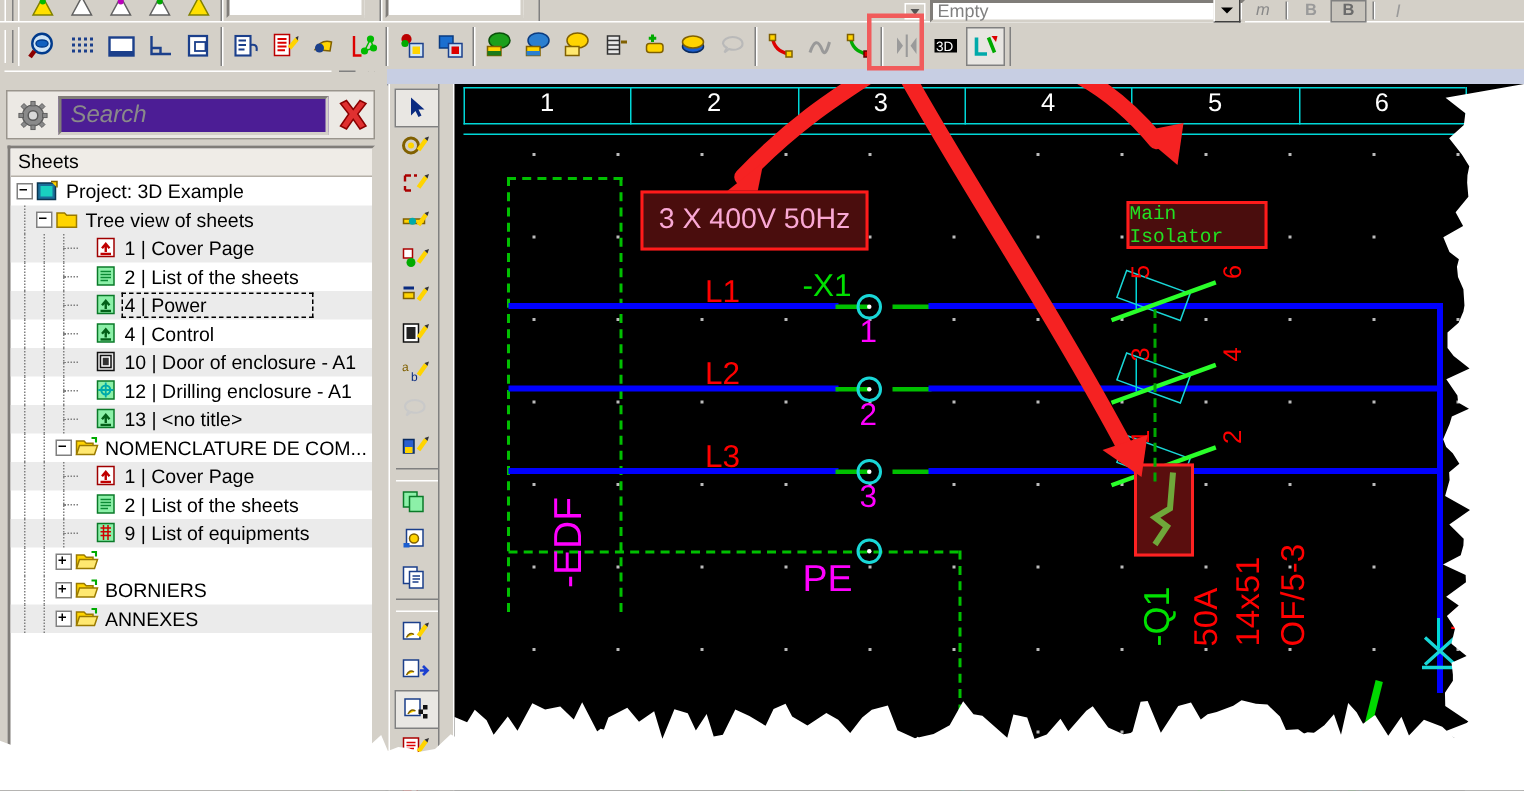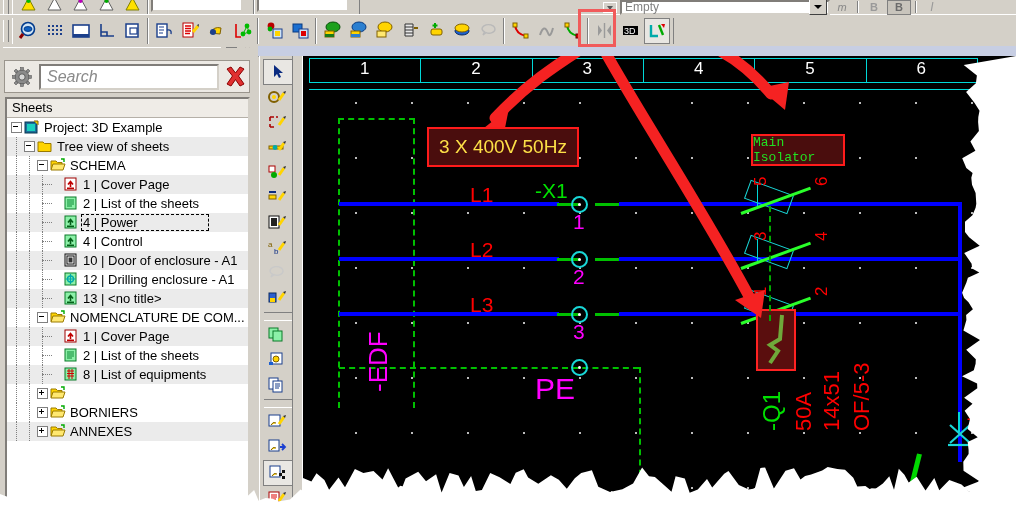--- a/index.html
+++ b/index.html
@@ -27,21 +27,21 @@
          box-sizing:border-box;}
   .combo .txt{flex:1;padding-left:3px;color:#808080;font-size:12px;white-space:nowrap;overflow:hidden;}
   .combo .arrow{width:16px;height:14px;background:#d4d0c8;border:1px solid #fff;border-right-color:#404040;
                 border-bottom-color:#404040;display:flex;align-items:center;justify-content:center;margin-right:1px;}
   .tri-d{width:0;height:0;border-left:4px solid transparent;border-right:4px solid transparent;border-top:4px solid #000;}
 
   
   #left-panel{position:absolute;left:0;top:48px;width:257px;height:479px;background:#d4d0c8;}
   .searchbar{position:absolute;left:4px;top:12px;width:246px;height:33px;background:#ece9e4;
              border:1px solid #9a958d;display:flex;align-items:center;box-sizing:border-box;}
-  .searchfield{flex:1;height:26px;margin:0 2px;background:#ffffff;border:2px inset #d4d0c8;
+  .searchfield{flex:1;height:26px;margin:0 2px;background:#4c1d95;border:2px inset #d4d0c8;
                display:flex;align-items:center;box-sizing:border-box;}
   .searchfield span{color:#8a8a8a;font-style:italic;font-size:16px;padding-left:6px;}
   .gear{width:30px;height:30px;margin-left:2px;display:flex;align-items:center;justify-content:center;}
   .xbtn{width:28px;height:30px;display:flex;align-items:center;justify-content:center;}
 
   .treewrap{position:absolute;left:5px;top:49px;width:245px;height:425px;background:#fff;
             border:2px inset #d4d0c8;box-sizing:border-box;overflow:hidden;}
   .tree-head{height:18px;background:#efece7;border-bottom:1px solid #b5b0a8;
              font-size:13px;padding-left:5px;line-height:18px;color:#000;}
   .tree{position:relative;}
@@ -67,21 +67,21 @@
   .term{position:absolute;width:17px;height:17px;border:2px solid #19d7d7;border-radius:50%;box-sizing:border-box;}
   .term::after{content:"";position:absolute;left:5px;top:5px;width:3px;height:3px;background:#fff;border-radius:50%;}
 
   .txtr{position:absolute;color:#ff0000;font-size:21px;font-family:"Liberation Sans",sans-serif;}
   .txtg{position:absolute;color:#00e000;font-size:21px;}
   .txtm{position:absolute;color:#ff00ff;font-size:21px;}
   .vert{transform-origin:left top;transform:rotate(-90deg);white-space:nowrap;}
 
   .redbox{position:absolute;background:#4a0d0d;border:2px solid #ff1b1b;box-sizing:border-box;
           display:flex;align-items:center;justify-content:center;}
-  .redbox.a{color:#fde047;font-size:19px;}
+  .redbox.a{color:#f9a8d4;font-size:19px;}
   .redbox.b{color:#22e022;font-size:13px;font-family:"Liberation Mono",monospace;}
 
   .dashv{position:absolute;width:0;border-left:1px dashed #00a800;}
   .dashh{position:absolute;height:0;border-top:2px dashed #00c000;}
   .dashg{position:absolute;border:1px dashed #00c000;}
 
   .fuse{position:absolute;width:46px;height:20px;border:1px solid #19d7d7;box-sizing:border-box;}
   .fusewire{position:absolute;background:#2aff2a;height:3px;}
 
   svg{display:block;overflow:visible;}
@@ -421,35 +421,20 @@
               <span style="position: absolute; left: 9px; top: 0px; width: 0px; height: 19px; border-left: 1px dotted rgb(128, 128, 128);"></span>
             </span>
             <span class="tog"></span>
             <span class="ico">
               <svg width="15" height="14" viewBox="0 0 15 14">
                 <path d="M1 3 h5 l1.5 1.5 H14 v8 H1Z" fill="#ffd400" stroke="#9a7a00"></path>
               </svg>
             </span>
             <span class="lbl">Tree view of sheets</span>
           </div>
-          <div class="trow">
-            <span style="display: inline-block; flex: 0 0 auto; width: 30px; height: 19px; position: relative;">
-              <span style="position: absolute; left: 9px; top: 0px; width: 0px; height: 19px; border-left: 1px dotted rgb(128, 128, 128);"></span>
-              <span style="position: absolute; left: 22px; top: 0px; width: 0px; height: 19px; border-left: 1px dotted rgb(128, 128, 128);"></span>
-            </span>
-            <span class="tog"></span>
-            <span class="ico">
-              <svg width="15" height="14" viewBox="0 0 15 14">
-                <path d="M1 3 h5 l1.5 1.5 H12 v7 H1Z" fill="#ffd400" stroke="#9a7a00"></path>
-                <path d="M3 6 H15 l-2 6 H1Z" fill="#ffe870" stroke="#9a7a00"></path>
-                <path d="M11 1 l3 0 l0 3" stroke="#0a0" fill="none" stroke-width="1.4"></path>
-              </svg>
-            </span>
-            <span class="lbl">SCHEMA</span>
-          </div>
           <div class="trow alt">
             <span style="display: inline-block; flex: 0 0 auto; width: 43px; height: 19px; position: relative;">
               <span style="position: absolute; left: 9px; top: 0px; width: 0px; height: 19px; border-left: 1px dotted rgb(128, 128, 128);"></span>
               <span style="position: absolute; left: 22px; top: 0px; width: 0px; height: 19px; border-left: 1px dotted rgb(128, 128, 128);"></span>
               <span style="position: absolute; left: 35px; top: 0px; width: 0px; height: 19px; border-left: 1px dotted rgb(128, 128, 128);"></span>
               <span style="position: absolute; left: 35px; top: 9px; width: 10px; height: 0px; border-top: 1px dotted rgb(128, 128, 128);"></span>
             </span>
             <span class="togspace"></span>
             <span class="ico">
               <svg width="15" height="14" viewBox="0 0 15 14">
@@ -622,21 +607,21 @@
             </span>
             <span class="togspace"></span>
             <span class="ico">
               <svg width="15" height="14" viewBox="0 0 15 14">
                 <rect x="2" y="1" width="11" height="12" fill="#8cf0a8" stroke="#0a7a28"></rect>
                 <g stroke="#d00000" stroke-width="1">
                   <path d="M4 4h7M4 6.5h7M4 9h7M6 2v10M9 2v10"></path>
                 </g>
               </svg>
             </span>
-            <span class="lbl">8 | List of equipments</span>
+            <span class="lbl">9 | List of equipments</span>
           </div>
           <div class="trow">
             <span style="display: inline-block; flex: 0 0 auto; width: 30px; height: 19px; position: relative;">
               <span style="position: absolute; left: 9px; top: 0px; width: 0px; height: 19px; border-left: 1px dotted rgb(128, 128, 128);"></span>
               <span style="position: absolute; left: 22px; top: 0px; width: 0px; height: 19px; border-left: 1px dotted rgb(128, 128, 128);"></span>
             </span>
             <span class="tog plus"></span>
             <span class="ico">
               <svg width="15" height="14" viewBox="0 0 15 14">
                 <path d="M1 3 h5 l1.5 1.5 H12 v7 H1Z" fill="#ffd400" stroke="#9a7a00"></path>
@@ -985,21 +970,21 @@
     <div class="txtr" style="left:167px;top:237px;">L3</div>
 
     <div class="txtg" style="left:232px;top:123px;">-X1</div>
 
     <div class="txtm" style="left:270px;top:154px;">1</div>
     <div class="txtm" style="left:270px;top:209px;">2</div>
     <div class="txtm" style="left:270px;top:264px;">3</div>
 
     <div class="txtm vert" style="left:60px;top:336px;font-size:26px;">-EDF</div>
 
-    <div class="txtm" style="left:232px;top:316px;font-size:30px;">PE</div>
+    <div class="txtm" style="left:232px;top:316px;font-size:25px;">PE</div>
 
     <div style="position:absolute;left:0;top:0;">
 
       <div class="fuse" style="left:443px;top:131px;transform:rotate(20deg);"></div>
       <div class="fusewire" style="left:438px;top:156px;width:74px;transform:rotate(-20deg);transform-origin:left center;"></div>
       <div class="cyan-line" style="left:454px;top:128px;width:1px;height:22px;"></div>
       <div class="txtr vert" style="left:448px;top:130px;font-size:17px;">5</div>
       <div class="txtr vert" style="left:509px;top:130px;font-size:17px;">6</div>
 
       <div class="fuse" style="left:443px;top:186px;transform:rotate(20deg);"></div>

